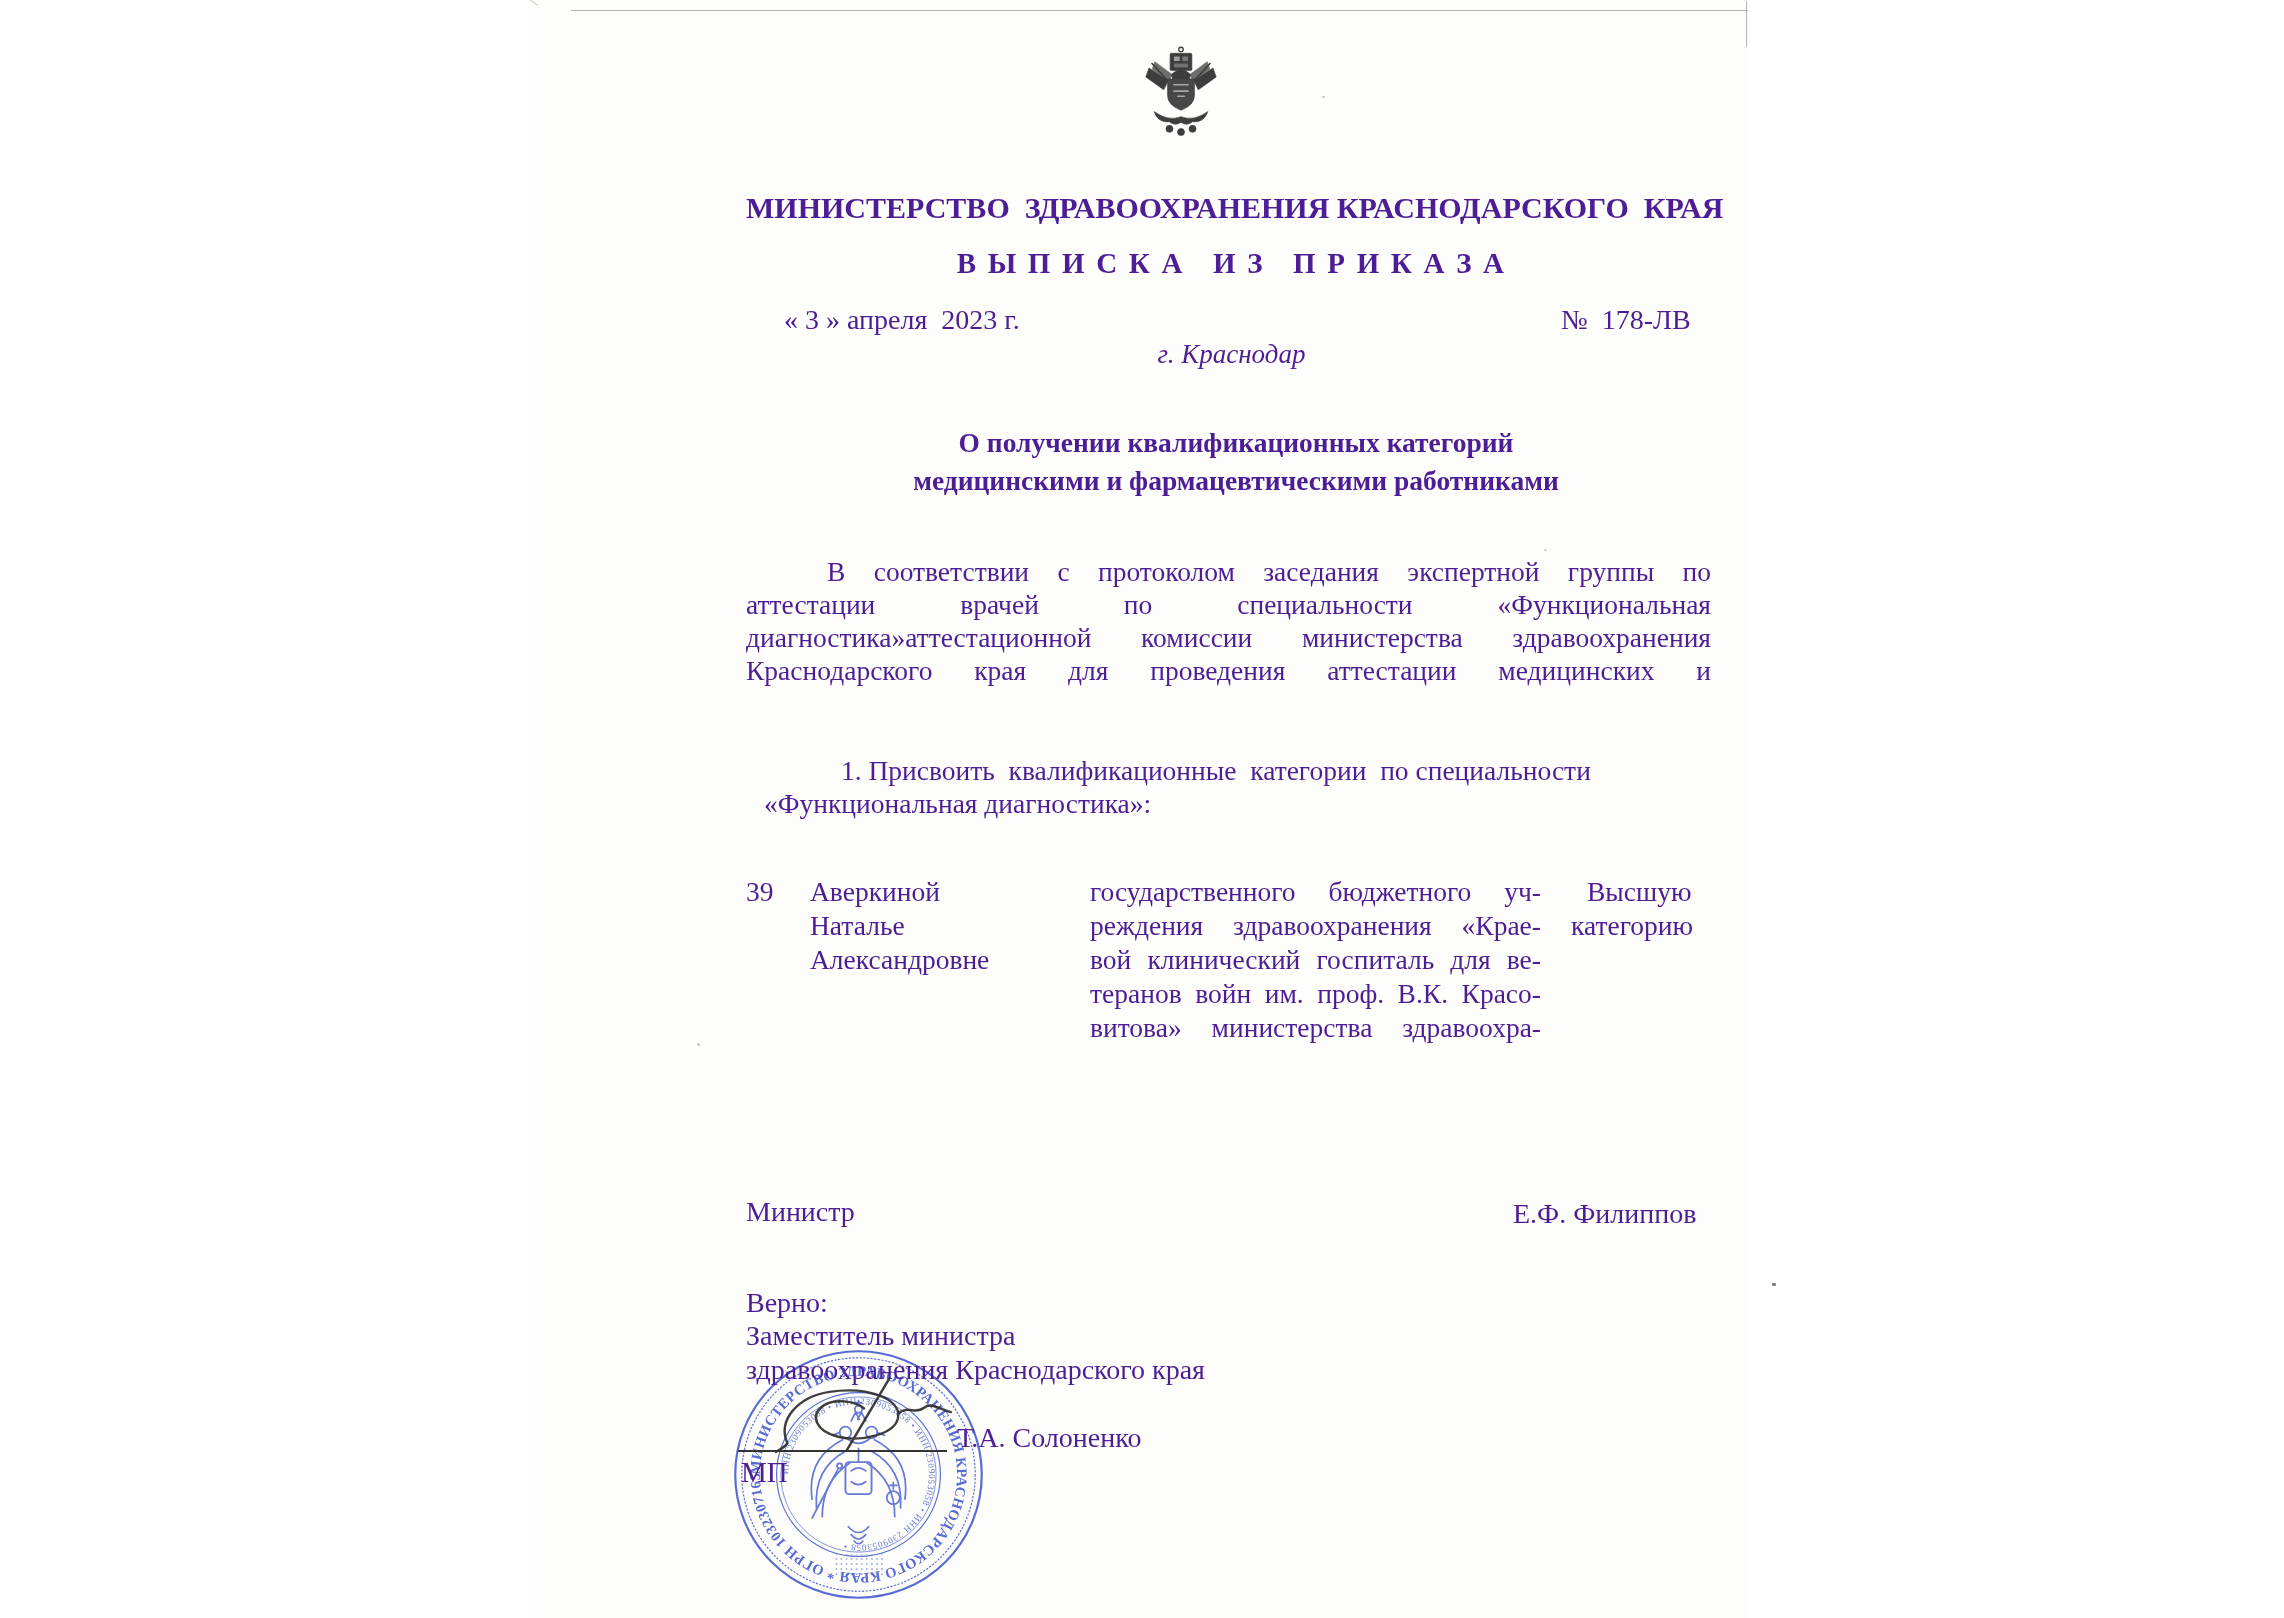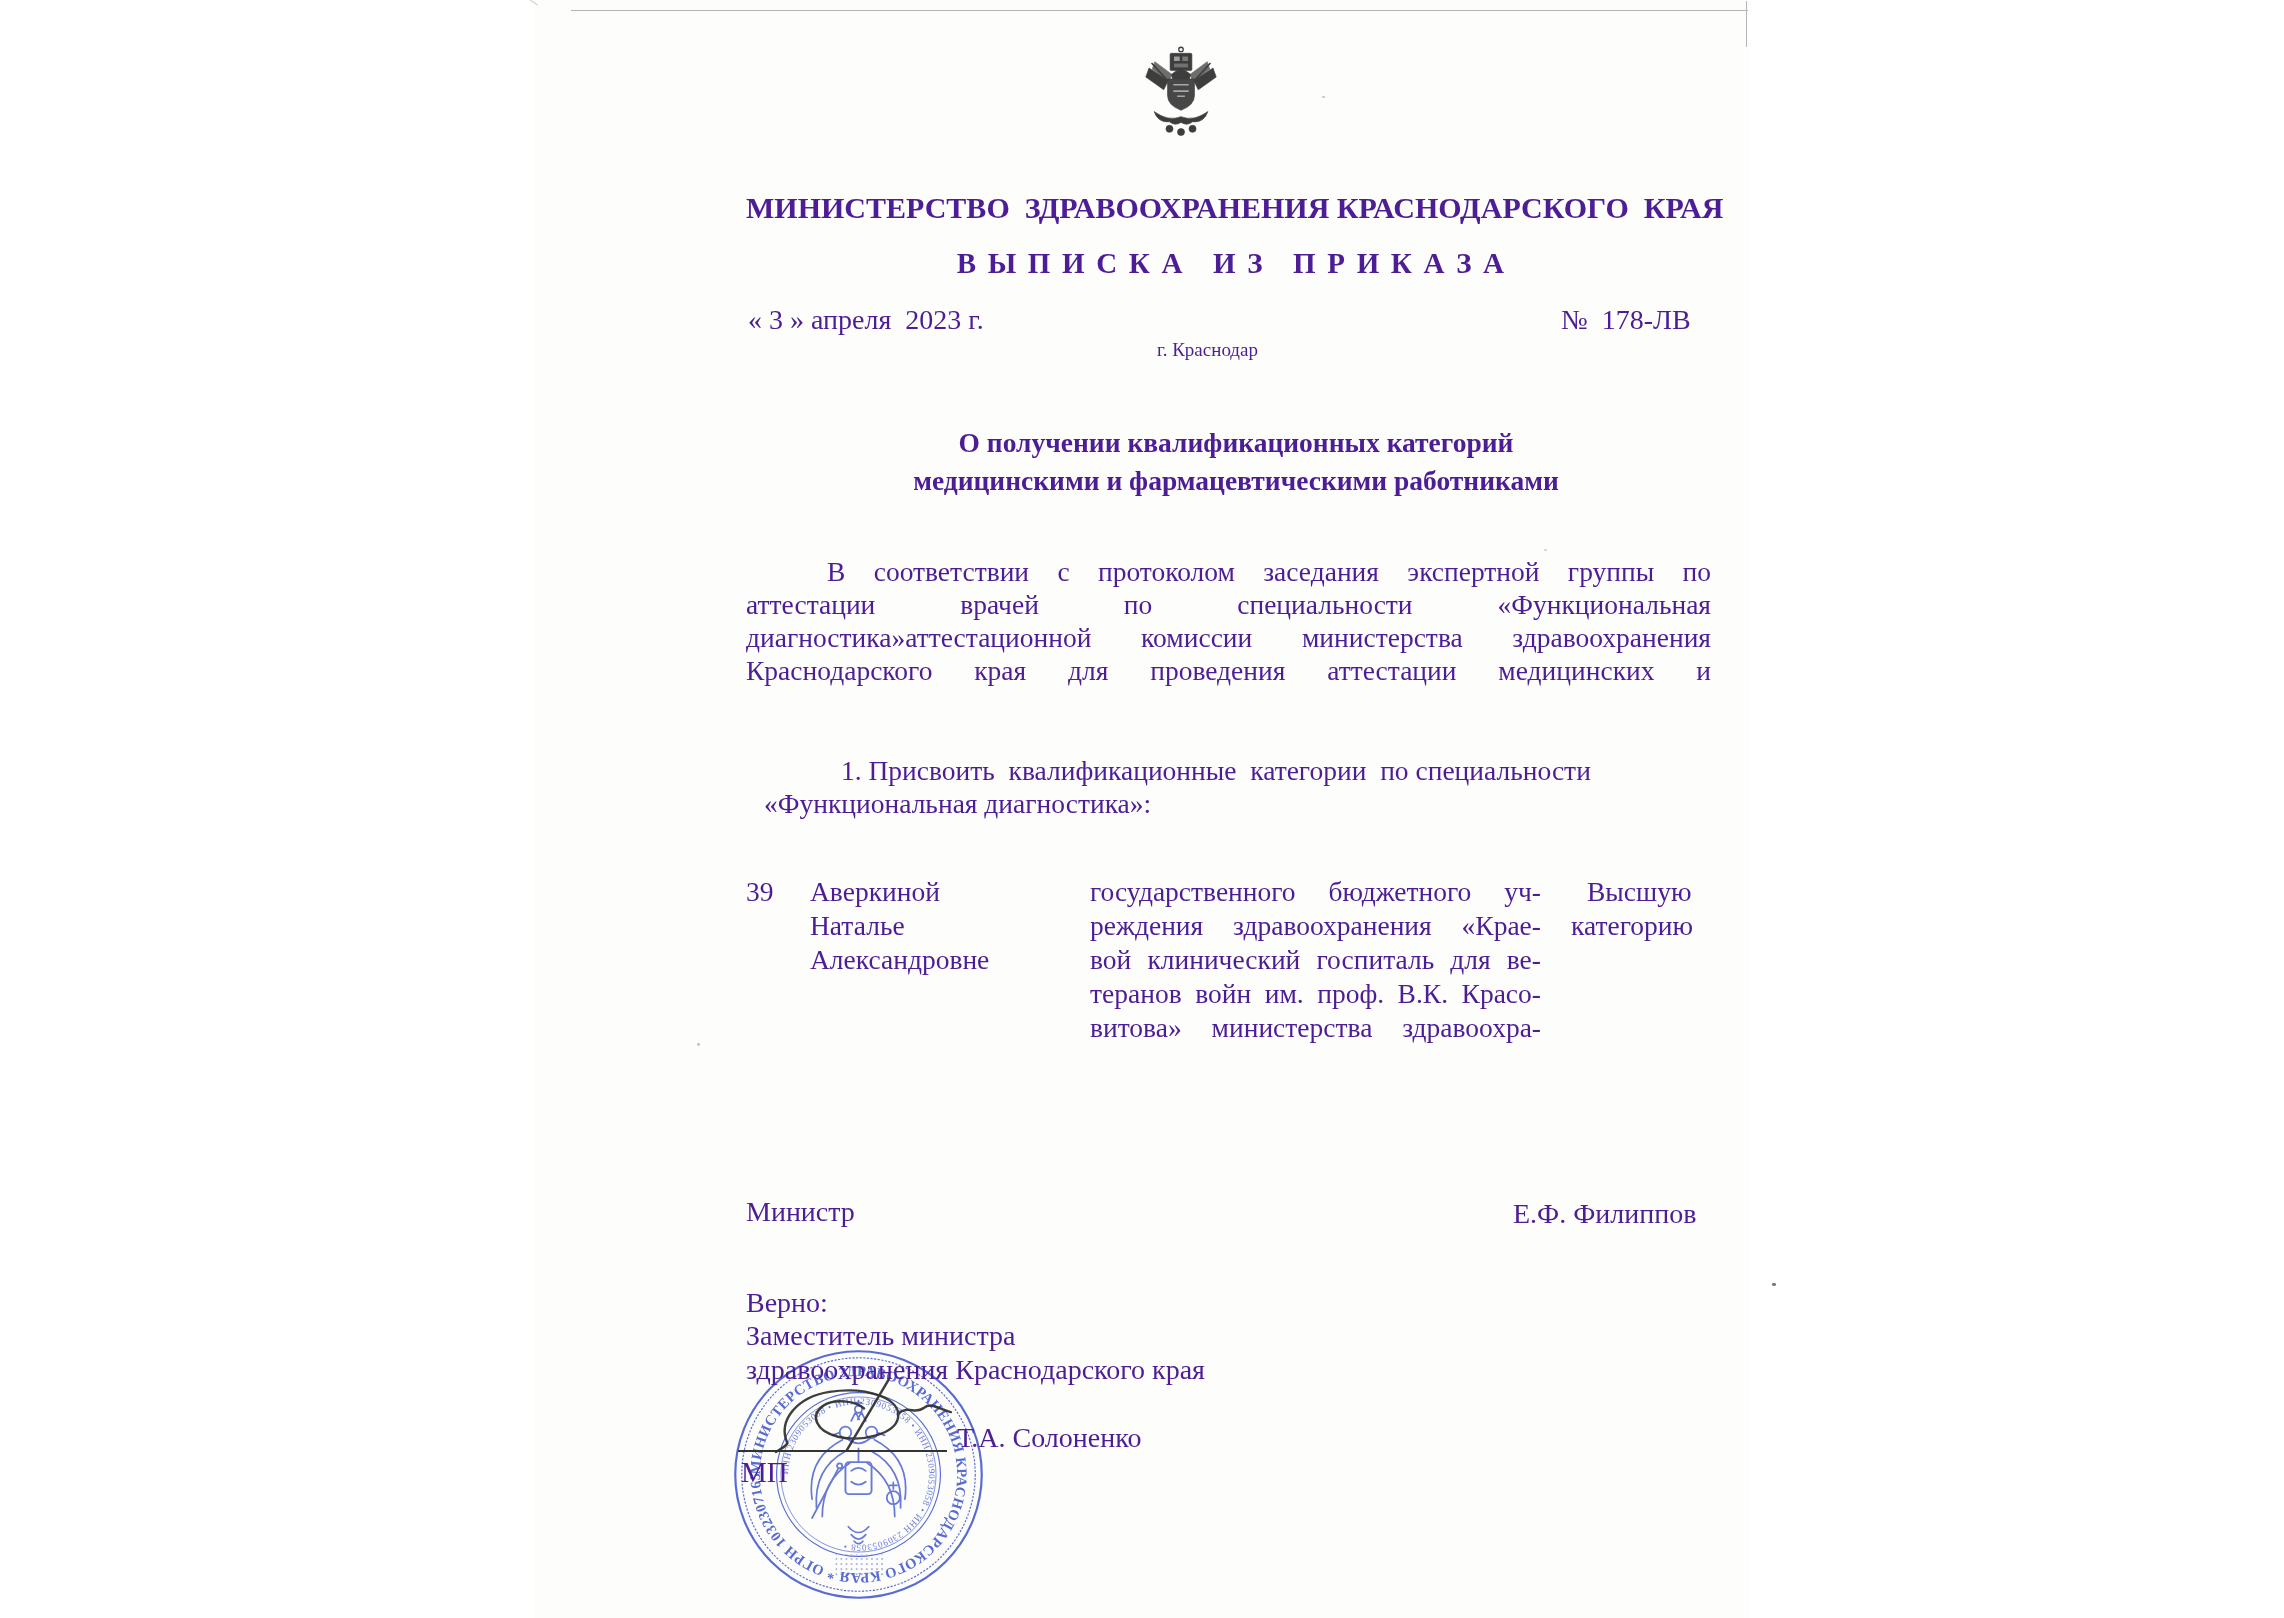--- a/index.html
+++ b/index.html
@@ -54,24 +54,24 @@
           <circle cx="60" cy="136" r="5.5"></circle>
           <circle cx="78" cy="131" r="5.5"></circle>
       </g>
     </svg>
   </div>
 
   <div class="abs txt b pre center" style="left:746px;top:190px;width:971px;font-size:30px;line-height:35px;">МИНИСТЕРСТВО  ЗДРАВООХРАНЕНИЯ КРАСНОДАРСКОГО  КРАЯ</div>
 
   <div class="abs txt b pre center" style="left:746px;top:246px;width:971px;font-size:29px;line-height:35px;letter-spacing:2.2px;">В Ы П И С К А   И З   П Р И К А З А</div>
 
-  <div class="abs txt pre" style="left:748px;top:304px;font-size:28px;">« 3 » апреля  2023 г.</div>
+  <div class="abs txt pre" style="left:784px;top:304px;font-size:28px;">« 3 » апреля  2023 г.</div>
   <div class="abs txt pre" style="left:1561px;top:304px;font-size:28px;">№  178-ЛВ</div>
 
-  <div class="abs txt center" style="left:722px;top:339px;width:971px;font-size:19px;">г. Краснодар</div>
+  <div class="abs txt center" style="left:746px;top:339px;width:971px;font-size:27px;font-style:italic;">г. Краснодар</div>
 
   <div class="abs txt b center" style="left:754px;top:462px;width:964px;font-size:27.5px;line-height:38px;">медицинскими и фармацевтическими работниками</div>
   <div class="abs txt b center" style="left:754px;top:424px;width:964px;font-size:27.5px;line-height:38px;">О получении квалификационных категорий</div>
 
   <div class="abs" style="left:746px;top:555px;width:965px;">
     <div class="txt body-line jl" style="text-indent:81px;">В соответствии с протоколом заседания экспертной группы по</div>
     <div class="txt body-line jl">аттестации врачей по специальности «Функциональная</div>
     <div class="txt body-line jl">диагностика»аттестационной комиссии министерства здравоохранения</div>
     <div class="txt body-line jl">Краснодарского края для проведения аттестации медицинских и</div>
   </div>

